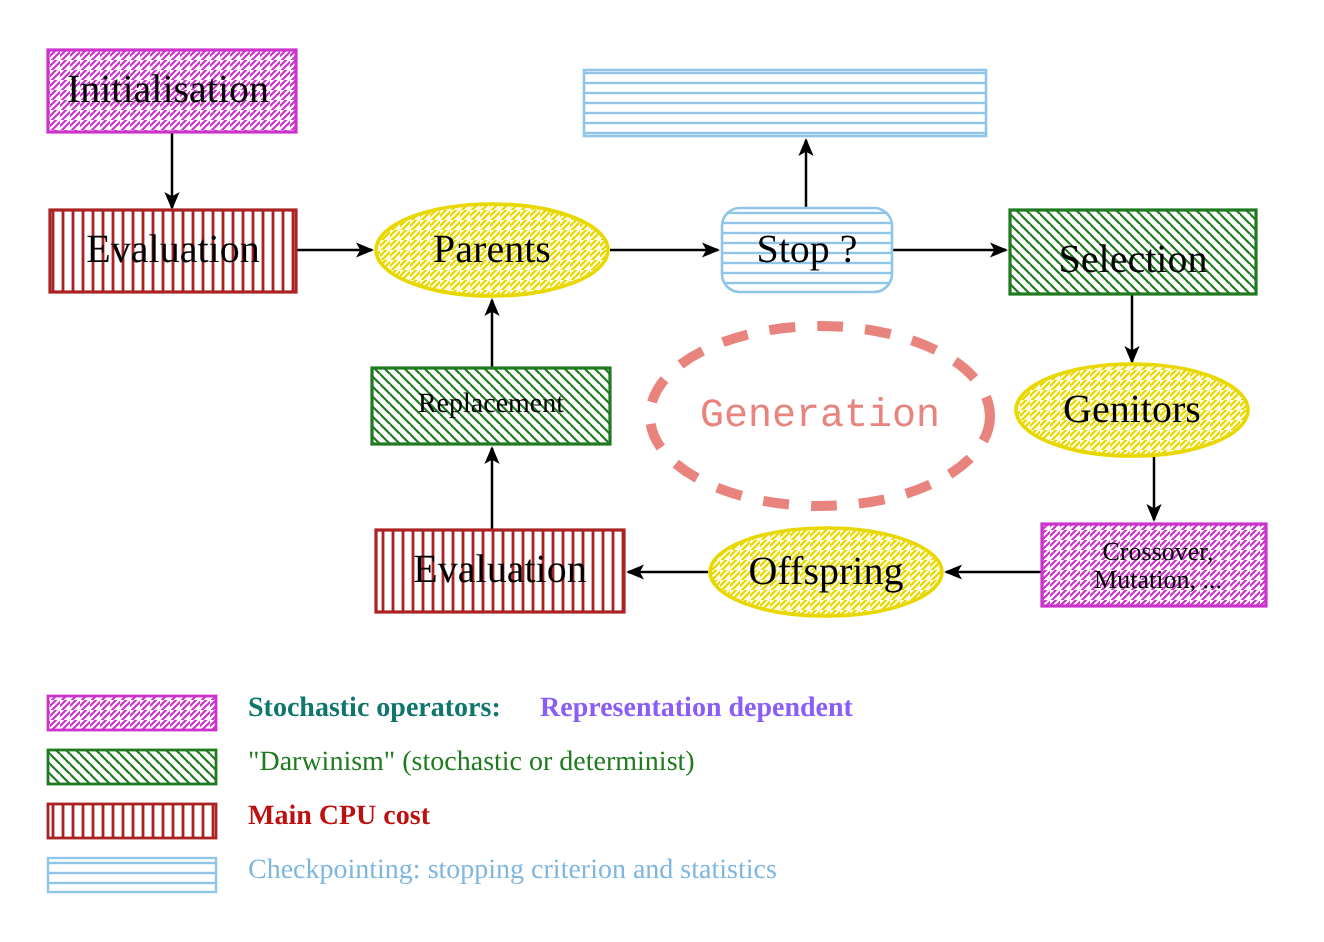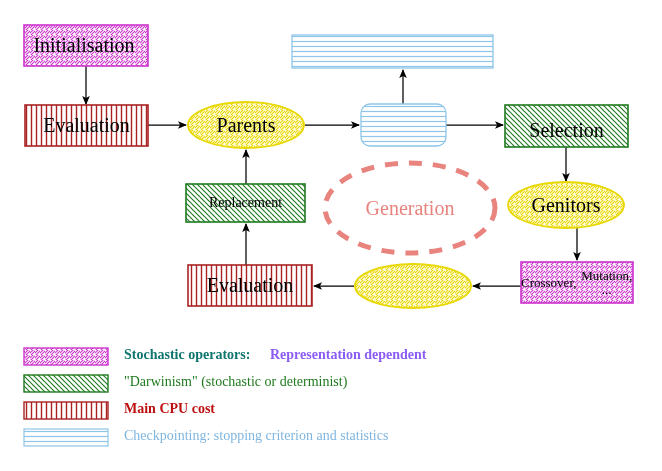--- a/index.html
+++ b/index.html
@@ -101,36 +101,38 @@
     <rect x="24" y="429" width="84" height="17" fill="url(#p-horz-blue)" stroke="#8ec5e8" stroke-width="1.2"></rect>
   </svg>
 
   <div class="node-label" style="left:24px;top:25px;width:120px;height:41px;font-size:20px;">Initialisation</div>
 
   <div class="node-label" style="left:25px;top:105px;width:123px;height:41px;font-size:20px;">Evaluation</div>
 
   <div class="node-label" style="left:188px;top:103px;width:116px;height:44px;font-size:20px;">Parents</div>
 
 
+  <div class="node-label" style="left:361px;top:104px;width:85px;height:42px;font-size:20px;">Stop ?</div>
 
   <div class="node-label" style="left:505px;top:109px;width:123px;height:42px;font-size:20px;">Selection</div>
 
   <div class="node-label" style="left:508px;top:183px;width:116px;height:44px;font-size:20px;">Genitors</div>
 
-  <div class="node-label" style="left:521px;top:262px;width:116px;height:41px;font-size:13px;flex-direction:row;">
+  <div class="node-label" style="left:521px;top:262px;width:116px;height:41px;font-size:13px;flex-direction:column;">
     <span style="display:block;">Crossover,</span>
     <span style="display:block;">Mutation, ...</span>
   </div>
 
+  <div class="node-label" style="left:355px;top:264px;width:116px;height:44px;font-size:20px;">Offspring</div>
 
   <div class="node-label" style="left:188px;top:265px;width:124px;height:41px;font-size:20px;">Evaluation</div>
 
   <div class="node-label" style="left:186px;top:184px;width:119px;height:38px;font-size:14px;">Replacement</div>
 
-  <div class="node-label gen-text" style="left:325px;top:186px;width:170px;height:44px;font-size:20px;">Generation</div>
+  <div class="node-label gen-text" style="left:325px;top:186px;width:170px;height:44px;font-size:20px;font-family:Liberation Mono, monospace;">Generation</div>
 
   <div class="legend-text lg-magenta" style="left:124px;top:347px;">Stochastic operators:</div>
   <div class="legend-text lg-gold" style="left:270px;top:347px;">Representation dependent</div>
 
   <div class="legend-text lg-green" style="left:124px;top:374px;">"Darwinism" (stochastic or determinist)</div>
 
   <div class="legend-text lg-red" style="left:124px;top:401px;">Main CPU cost</div>
 
   <div class="legend-text lg-blue" style="left:124px;top:428px;font-family:Liberation Serif, serif;">Checkpointing: stopping criterion and statistics</div>
 

